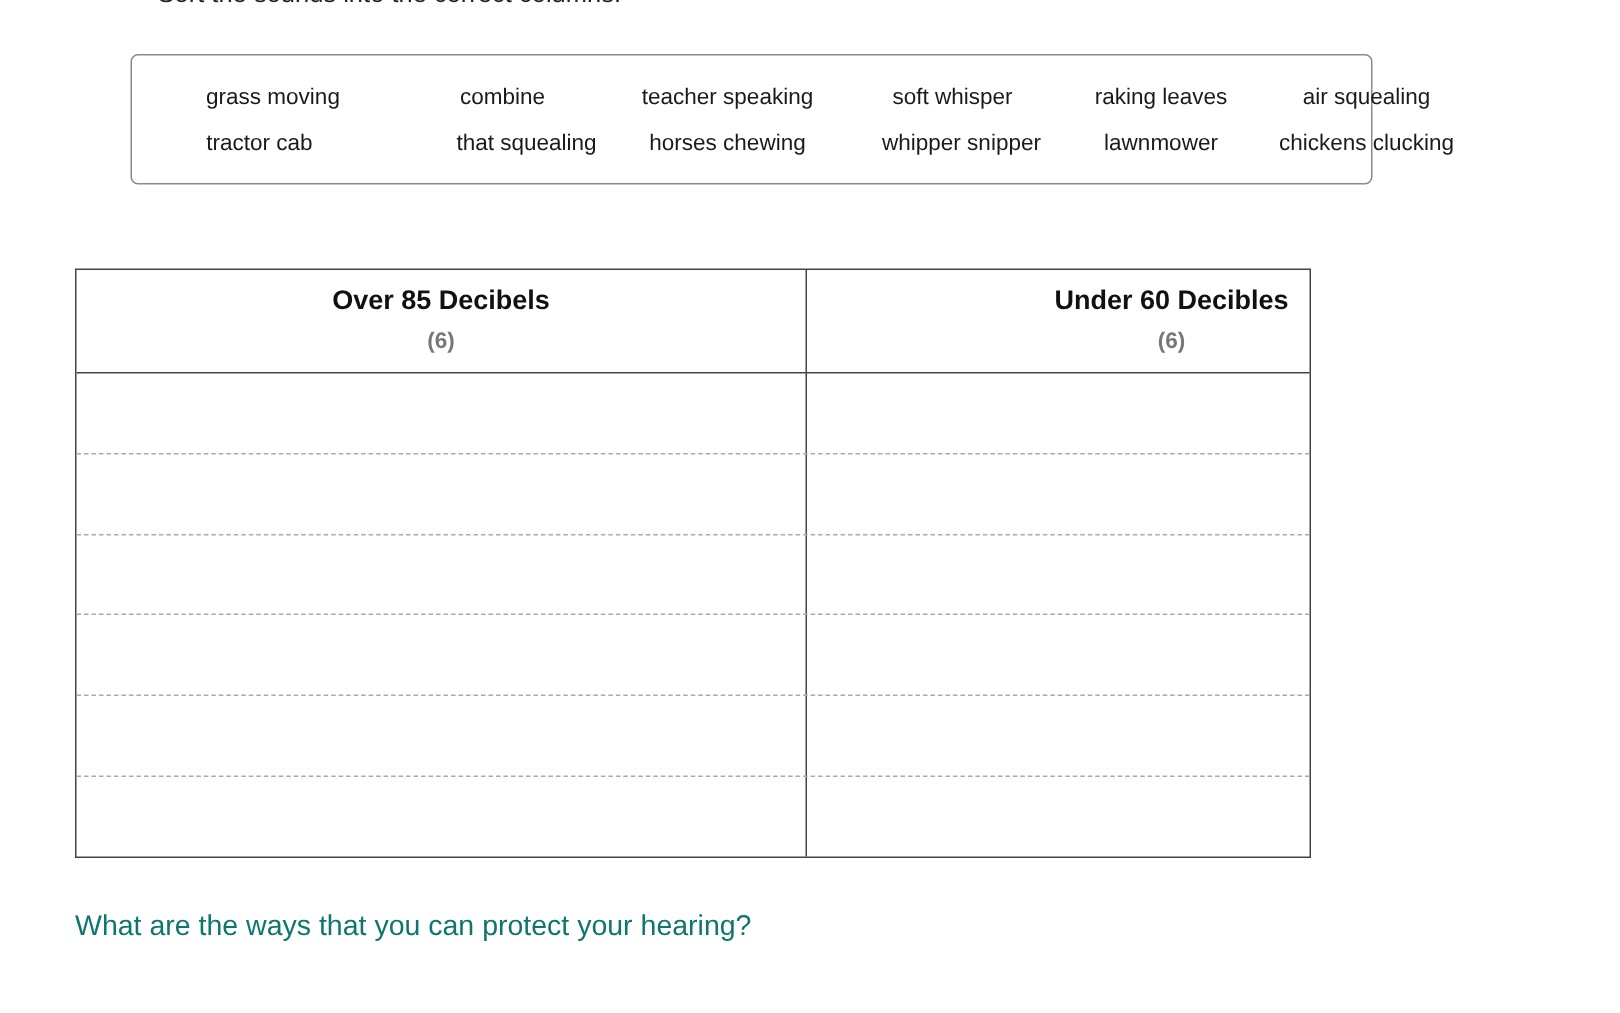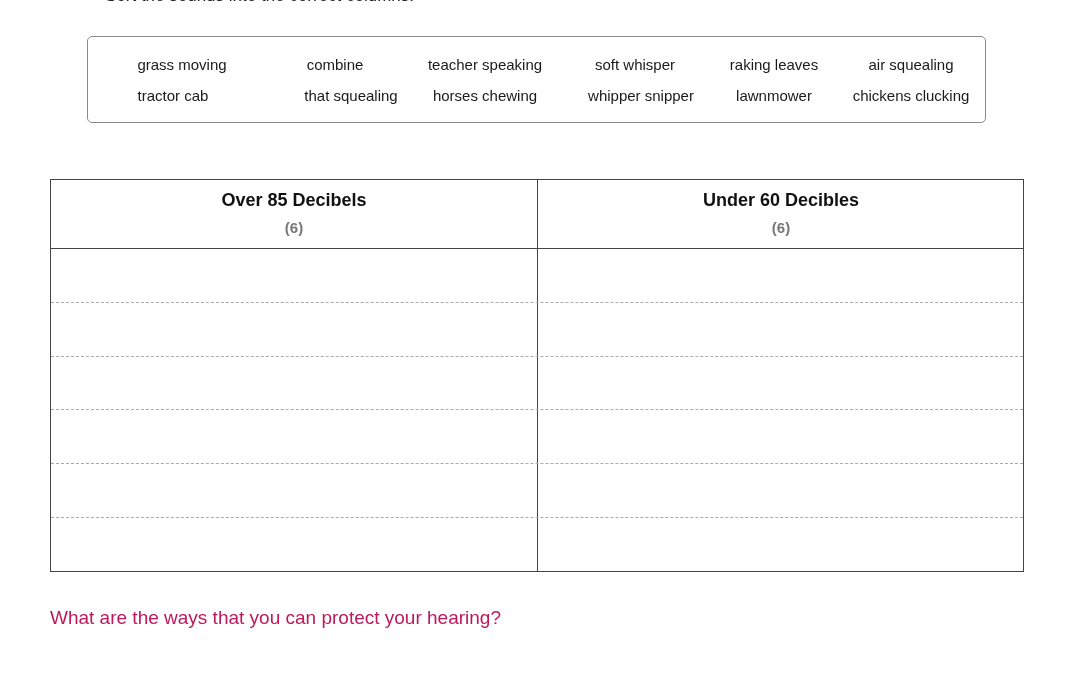--- a/index.html
+++ b/index.html
@@ -9,31 +9,31 @@
       font-family: "Liberation Sans", sans-serif;
       color: #111;
       position: relative;
     }
     .instruction {
       position: absolute; left: 105px; top: -14px;
       font-size: 17px; color: #222; white-space: nowrap;
     }
     .word-bank {
       position: absolute; left: 87px; top: 36px;
-      width: 899px; height: 87px;
+      width: 828px; height: 87px;
       border: 1px solid #8a8a8a; border-radius: 5px;
       box-sizing: border-box;
     }
     .word {
       position: absolute; font-size: 15px; color: #1a1a1a;
       white-space: nowrap; transform: translateX(-50%);
     }
     .sort-table {
       position: absolute; left: 50px; top: 179px;
-      width: 974px; height: 393px;
+      width: 824px; height: 393px;
       border: 1.5px solid #444; box-sizing: border-box;
     }
     .col-divider {
       position: absolute; left: 486px; top: 0; bottom: 0;
       width: 0; border-left: 1.5px solid #444;
     }
     .header-bottom {
       position: absolute; left: 0; right: 0; top: 68px;
       border-top: 1.5px solid #444;
     }
@@ -51,21 +51,21 @@
     }
     .row-line {
       position: absolute; left: 0; right: 0; height: 0;
       border-top: 1px dashed #aaa;
     }
     .answer-cell {
       position: absolute; height: 53px;
     }
     .question {
       position: absolute; left: 50px; top: 607px;
-      font-size: 19px; color: #be185d; white-space: nowrap;
+      font-size: 19px; color: #0f766e; white-space: nowrap;
     }
   </style>
 </head>
 <body>
 
 <div class="instruction">Sort the sounds into the correct columns.</div>
 
 <div class="word-bank">
 
   <span class="word" style="left:94px; top:19px;">grass moving</span>

